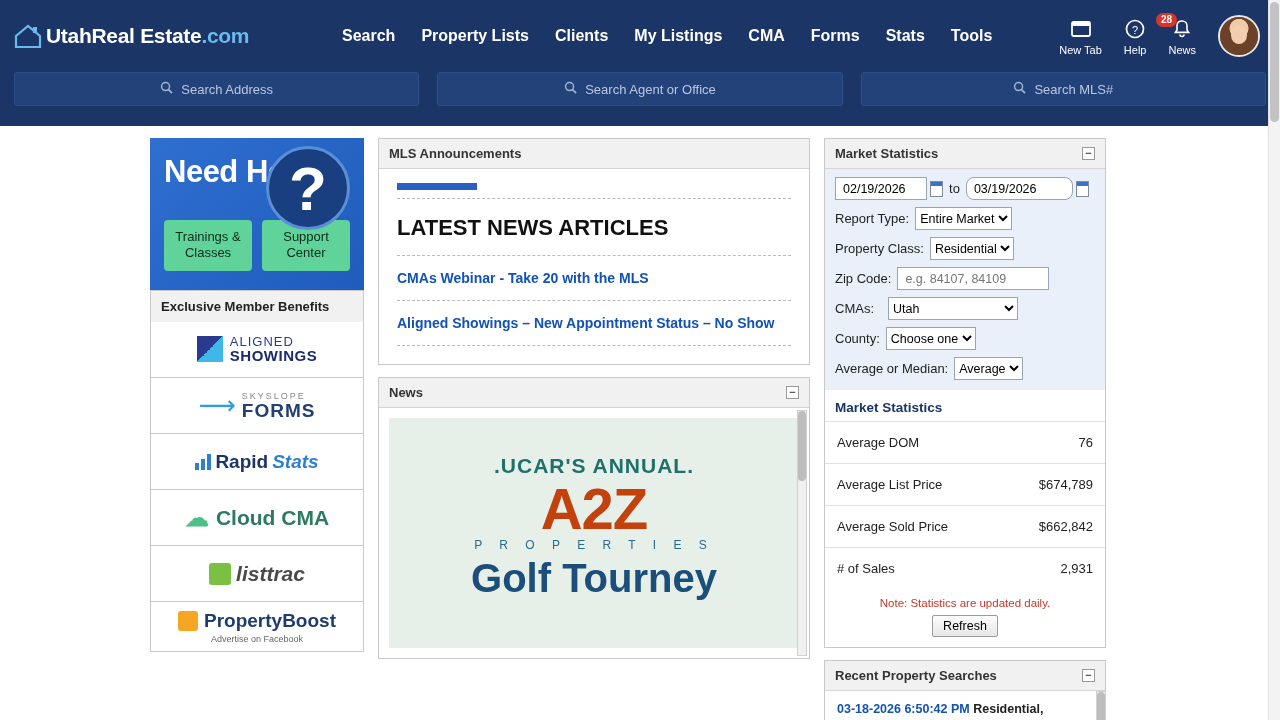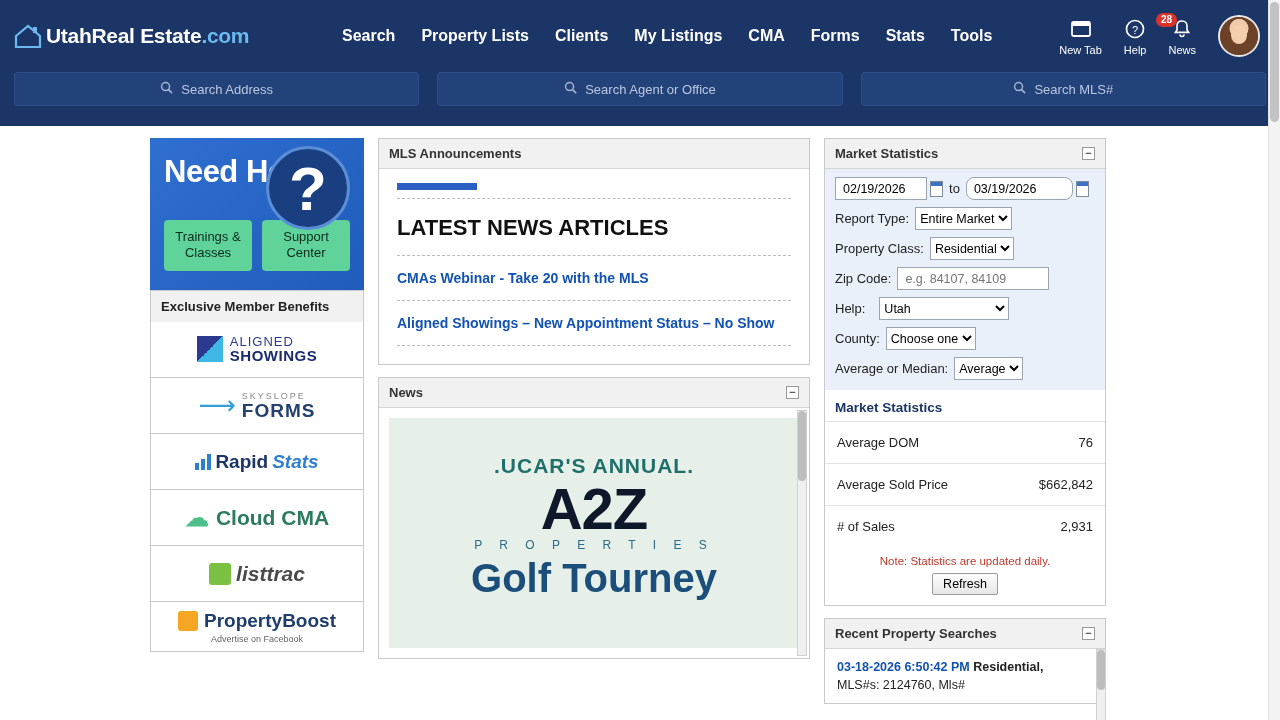--- a/index.html
+++ b/index.html
@@ -132,21 +132,21 @@
   .hr-dotted { border-top: 1px dashed #bbb; }
   .latest-title { font-size: 22px; font-weight: bold; color: #111; margin: 16px 0 14px; }
   .news-link { display:block; color: #1252b3; font-weight: bold; font-size: 14px; text-decoration: none; padding: 14px 0; }
   .news-panel-body { position: relative; height: 250px; overflow: hidden; background:#fff; }
   .news-img {
     margin: 10px 10px 0 10px; background: #e7efe9; height: 230px;
     display:flex; flex-direction:column; align-items:center; justify-content:flex-start;
     padding-top: 36px; position: relative; overflow:hidden;
   }
   .ucar-arc { font-size: 21px; font-weight: bold; color: #1f6f6b; letter-spacing: 1px; }
-  .a2z { font-size: 58px; font-weight: bold; color: #0f172a; letter-spacing: -1px; line-height: 1; margin-top: 2px; }
+  .a2z { font-size: 58px; font-weight: bold; color: #c2410c; letter-spacing: -1px; line-height: 1; margin-top: 2px; }
   .props { font-size: 12px; letter-spacing: 7px; color: #2a6b8a; }
   .golf { font-size: 40px; font-weight: bold; color: #1b4e7a; margin-top: 4px; }
   .vscroll {
     position: absolute; right: 2px; top: 2px; width: 10px; bottom: 2px; background: #f0f0f0;
     border: 1px solid #d0d0d0;
   }
   .vscroll i { position: absolute; left: 0; top: 0; width: 8px; height: 70px; background: #bdbdbd; border-radius: 4px; display: block;}
   
   .ms-form { background: #e9f0fa; padding: 8px 10px 10px 10px; }
   .ms-row { display: flex; align-items: center; margin-bottom: 7px; font-size: 13px; }
@@ -407,21 +407,21 @@
             <option>Residential</option>
           </select>
         </div>
 
         <div class="ms-row">
           <label>Zip Code:</label>
           <input class="inp" style="width: 152px;" placeholder="e.g. 84107, 84109">
         </div>
 
         <div class="ms-row">
-          <label>Help:</label>
+          <label>CMAs:</label>
           <select class="sel" style="width:130px;margin-left:8px">
             <option>Utah</option>
           </select>
         </div>
 
         <div class="ms-row">
           <label>County:</label>
           <select class="sel">
             <option>Choose one</option>
           </select>
@@ -435,20 +435,24 @@
         </div>
       </div>
 
       <div class="ms-title2">Market Statistics</div>
 
       <div class="stat-row">
         <span>Average DOM</span>
         <span>76</span>
       </div>
       <div class="stat-row">
+        <span>Average List Price</span>
+        <span>$674,789</span>
+      </div>
+      <div class="stat-row">
         <span>Average Sold Price</span>
         <span>$662,842</span>
       </div>
       <div class="stat-row">
         <span># of Sales</span>
         <span>2,931</span>
       </div>
 
       <div class="note">Note: Statistics are updated daily.</div>
       <div class="refresh-wrap">

